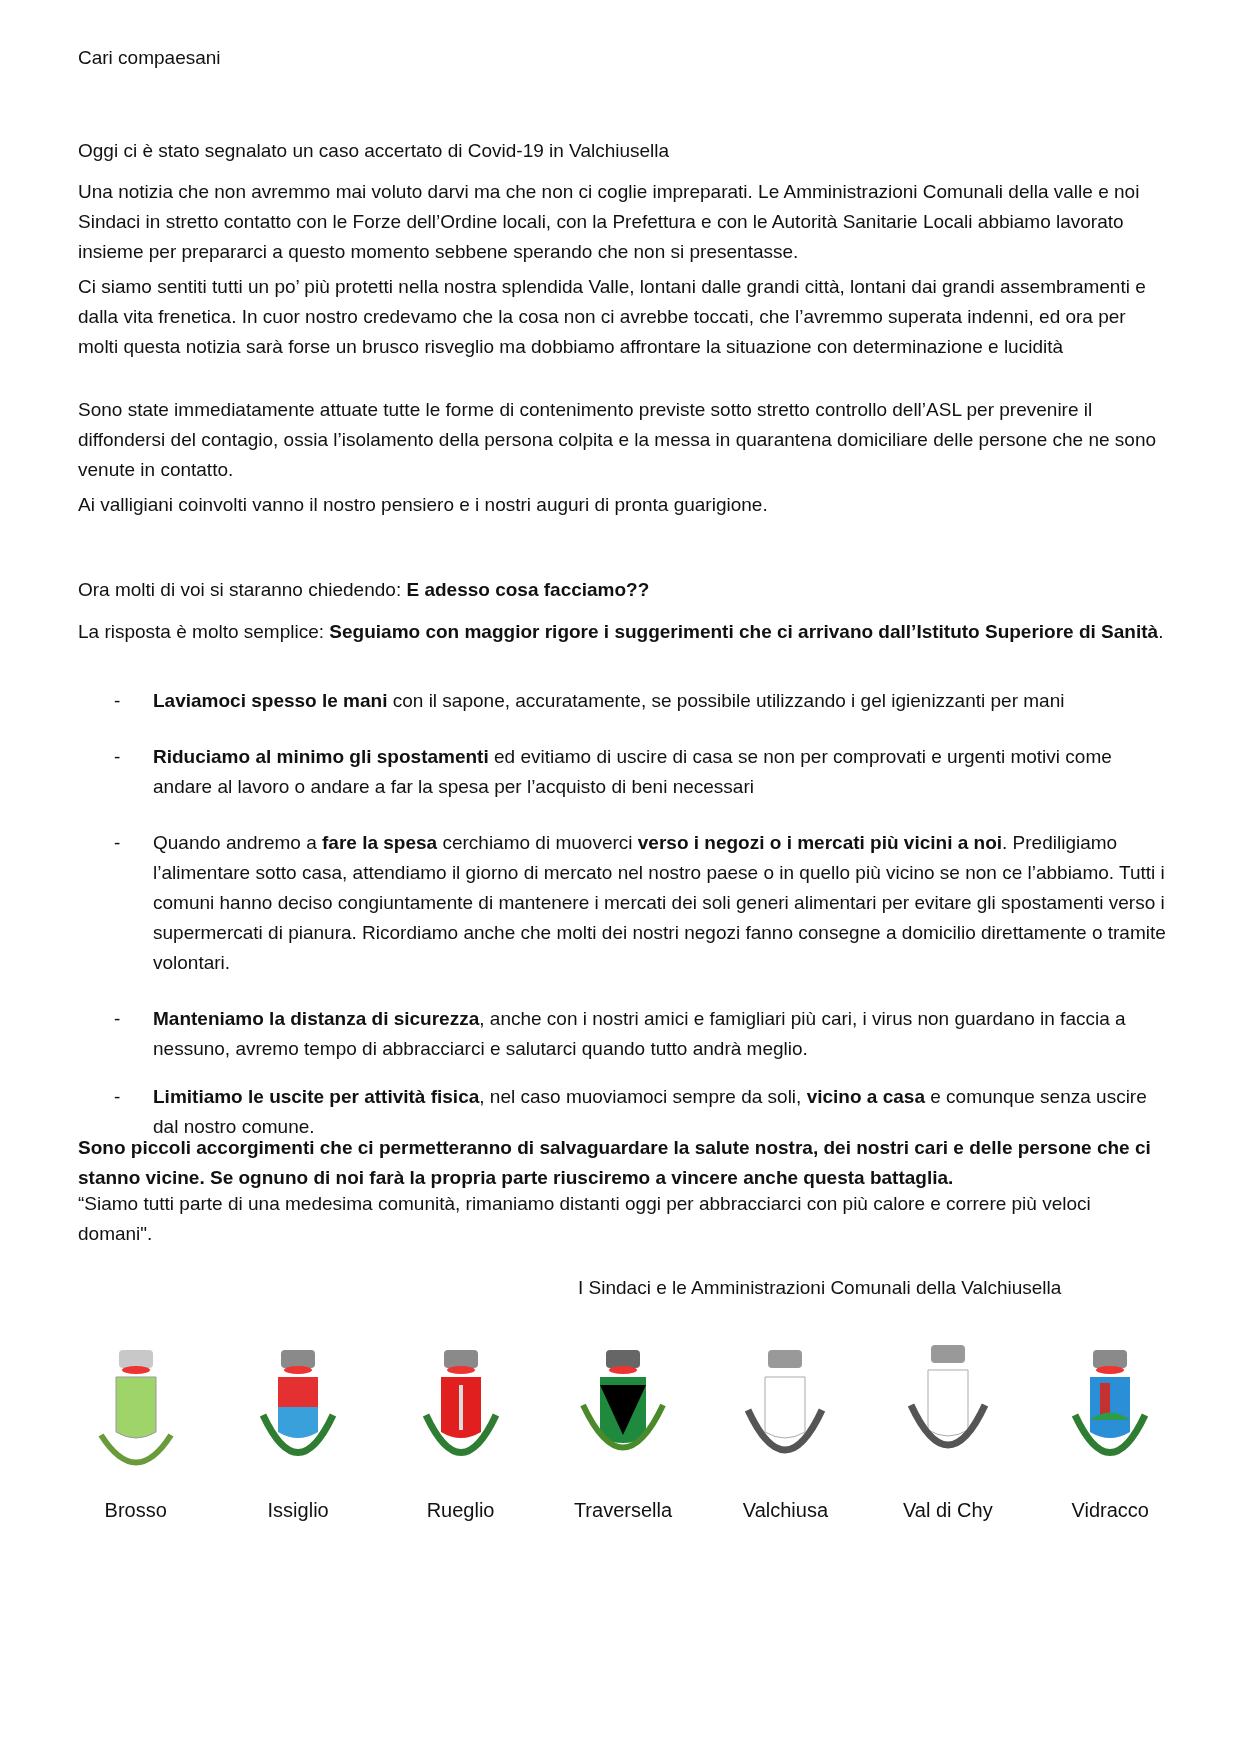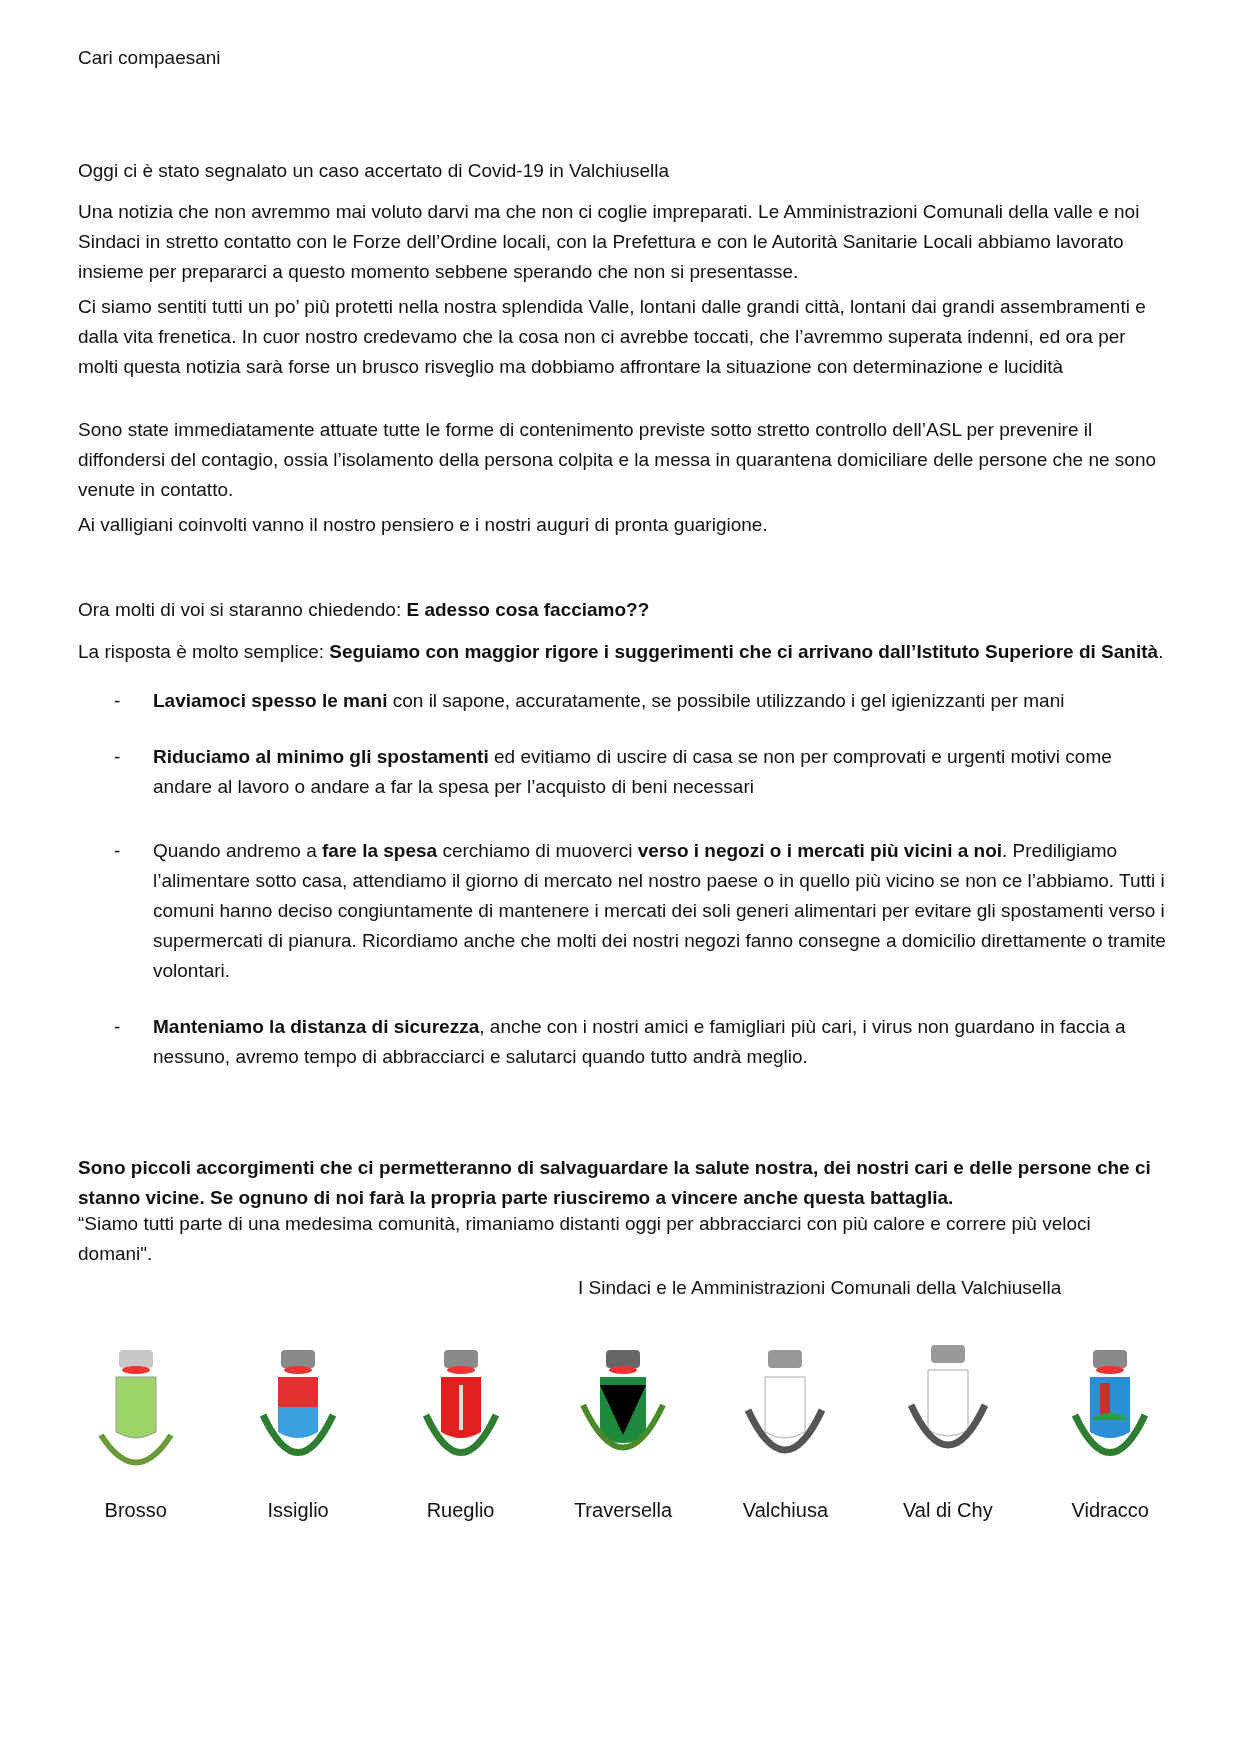--- a/index.html
+++ b/index.html
@@ -1,21 +1,21 @@
 <!DOCTYPE html>
 <html><head>
 <meta charset="utf-8">
 <style>
   html, body { margin: 0; padding: 0; background: #ffffff; }
   body { width: 1241px; height: 1755px; position: relative; overflow: hidden;
          font-family: "Liberation Sans", sans-serif; color: #111; }
   .page { position: absolute; left: 78px; top: 0; width: 1090px; font-size: 19px; line-height: 30px; }
   p { margin: 0; }
   .greeting { position: absolute; top: 43px; }
-  .para { position: absolute; margin-top: 20px; }
+  .para { position: absolute; }
   b { font-weight: bold; }
   ul.rules { list-style: none; margin: 0; padding: 0; position: absolute; top: 768px; width: 1090px; }
   ul.rules li { position: relative; padding-left: 75px; }
   ul.rules li::before { content: "-"; position: absolute; left: 36px; }
   .signature { position: absolute; top: 1428px; left: 500px; }
   .crests { position: absolute; top: 1495px; left: 78px; width: 1090px; display: flex; justify-content: space-between; gap: 47px; }
   .crest { width: 120px; display: flex; flex-direction: column; align-items: center; }
   .crest svg { width: 110px; height: 150px; }
   .crest-name { margin-top: 4px; font-size: 20px; }
 </style>
@@ -27,23 +27,24 @@
   <p class="para" style="top:136px">Oggi ci è stato segnalato un caso accertato di Covid-19 in Valchiusella</p>
   <p class="para" style="top:177px">Una notizia che non avremmo mai voluto darvi ma che non ci coglie impreparati. Le Amministrazioni Comunali della valle e noi Sindaci in stretto contatto con le Forze dell’Ordine locali, con la Prefettura e con le Autorità Sanitarie Locali abbiamo lavorato insieme per prepararci a questo momento sebbene sperando che non si presentasse.</p>
   <p class="para" style="top:272px">Ci siamo sentiti tutti un po’ più protetti nella nostra splendida Valle, lontani dalle grandi città, lontani dai grandi assembramenti e dalla vita frenetica. In cuor nostro credevamo che la cosa non ci avrebbe toccati, che l’avremmo superata indenni, ed ora per molti questa notizia sarà forse un brusco risveglio ma dobbiamo affrontare la situazione con determinazione e lucidità</p>
   <p class="para" style="top:395px">Sono state immediatamente attuate tutte le forme di contenimento previste sotto stretto controllo dell’ASL per prevenire il diffondersi del contagio, ossia l’isolamento della persona colpita e la messa in quarantena domiciliare delle persone che ne sono venute in contatto.</p>
   <p class="para" style="top:490px">Ai valligiani coinvolti vanno il nostro pensiero e i nostri auguri di pronta guarigione.</p>
   <p class="para" style="top:575px"><span>Ora molti di voi si staranno chiedendo: </span><b>E adesso cosa facciamo??</b></p>
   <p class="para" style="top:617px"><span>La risposta è molto semplice: </span><b>Seguiamo con maggior rigore i suggerimenti che ci arrivano dall’Istituto Superiore di Sanità</b><span>.</span></p>
 
   <ul class="rules" style="top:686px">
     <li style="margin-bottom:26px"><b>Laviamoci spesso le mani</b><span> con il sapone, accuratamente, se possibile utilizzando i gel igienizzanti per mani</span></li>
-    <li style="margin-bottom:34px"><b>Riduciamo al minimo gli spostamenti</b><span> ed evitiamo di uscire di casa se non per comprovati e urgenti motivi come andare al lavoro o andare a far la spesa per l’acquisto di beni necessari</span></li>
+    <li style="margin-bottom:26px"><b>Riduciamo al minimo gli spostamenti</b><span> ed evitiamo di uscire di casa se non per comprovati e urgenti motivi come andare al lavoro o andare a far la spesa per l’acquisto di beni necessari</span></li>
     <li style="margin-bottom:26px"><span>Quando andremo a </span><b>fare la spesa</b><span> cerchiamo di muoverci </span><b>verso i negozi o i mercati più vicini a noi</b><span>. Prediligiamo l’alimentare sotto casa, attendiamo il giorno di mercato nel nostro paese o in quello più vicino se non ce l’abbiamo. Tutti i comuni hanno deciso congiuntamente di mantenere i mercati dei soli generi alimentari per evitare gli spostamenti verso i supermercati di pianura. Ricordiamo anche che molti dei nostri negozi fanno consegne a domicilio direttamente o tramite volontari.</span></li>
     <li style="margin-bottom:18px"><b>Manteniamo la distanza di sicurezza</b><span>, anche con i nostri amici e famigliari più cari, i virus non guardano in faccia a nessuno, avremo tempo di abbracciarci e salutarci quando tutto andrà meglio.</span></li>
+    <li><b>Limitiamo le uscite per attività fisica</b><span>, nel caso muoviamoci sempre da soli, </span><b>vicino a casa</b><span> e comunque senza uscire dal nostro comune.</span></li>
   </ul>
 
   <p class="para" style="top:1133px;font-weight:bold">Sono piccoli accorgimenti che ci permetteranno di salvaguardare la salute nostra, dei nostri cari e delle persone che ci stanno vicine. Se ognuno di noi farà la propria parte riusciremo a vincere anche questa battaglia.</p>
   <p class="para" style="top:1189px;font-weight:normal">“Siamo tutti parte di una medesima comunità, rimaniamo distanti oggi per abbracciarci con più calore e correre più veloci domani".</p>
   <p class="signature" style="left:500px;top:1273px">I Sindaci e le Amministrazioni Comunali della Valchiusella</p>
 </div>
 
 <div class="crests" style="top:1345px">
   <div class="crest">
     <svg viewBox="0 0 110 150">

